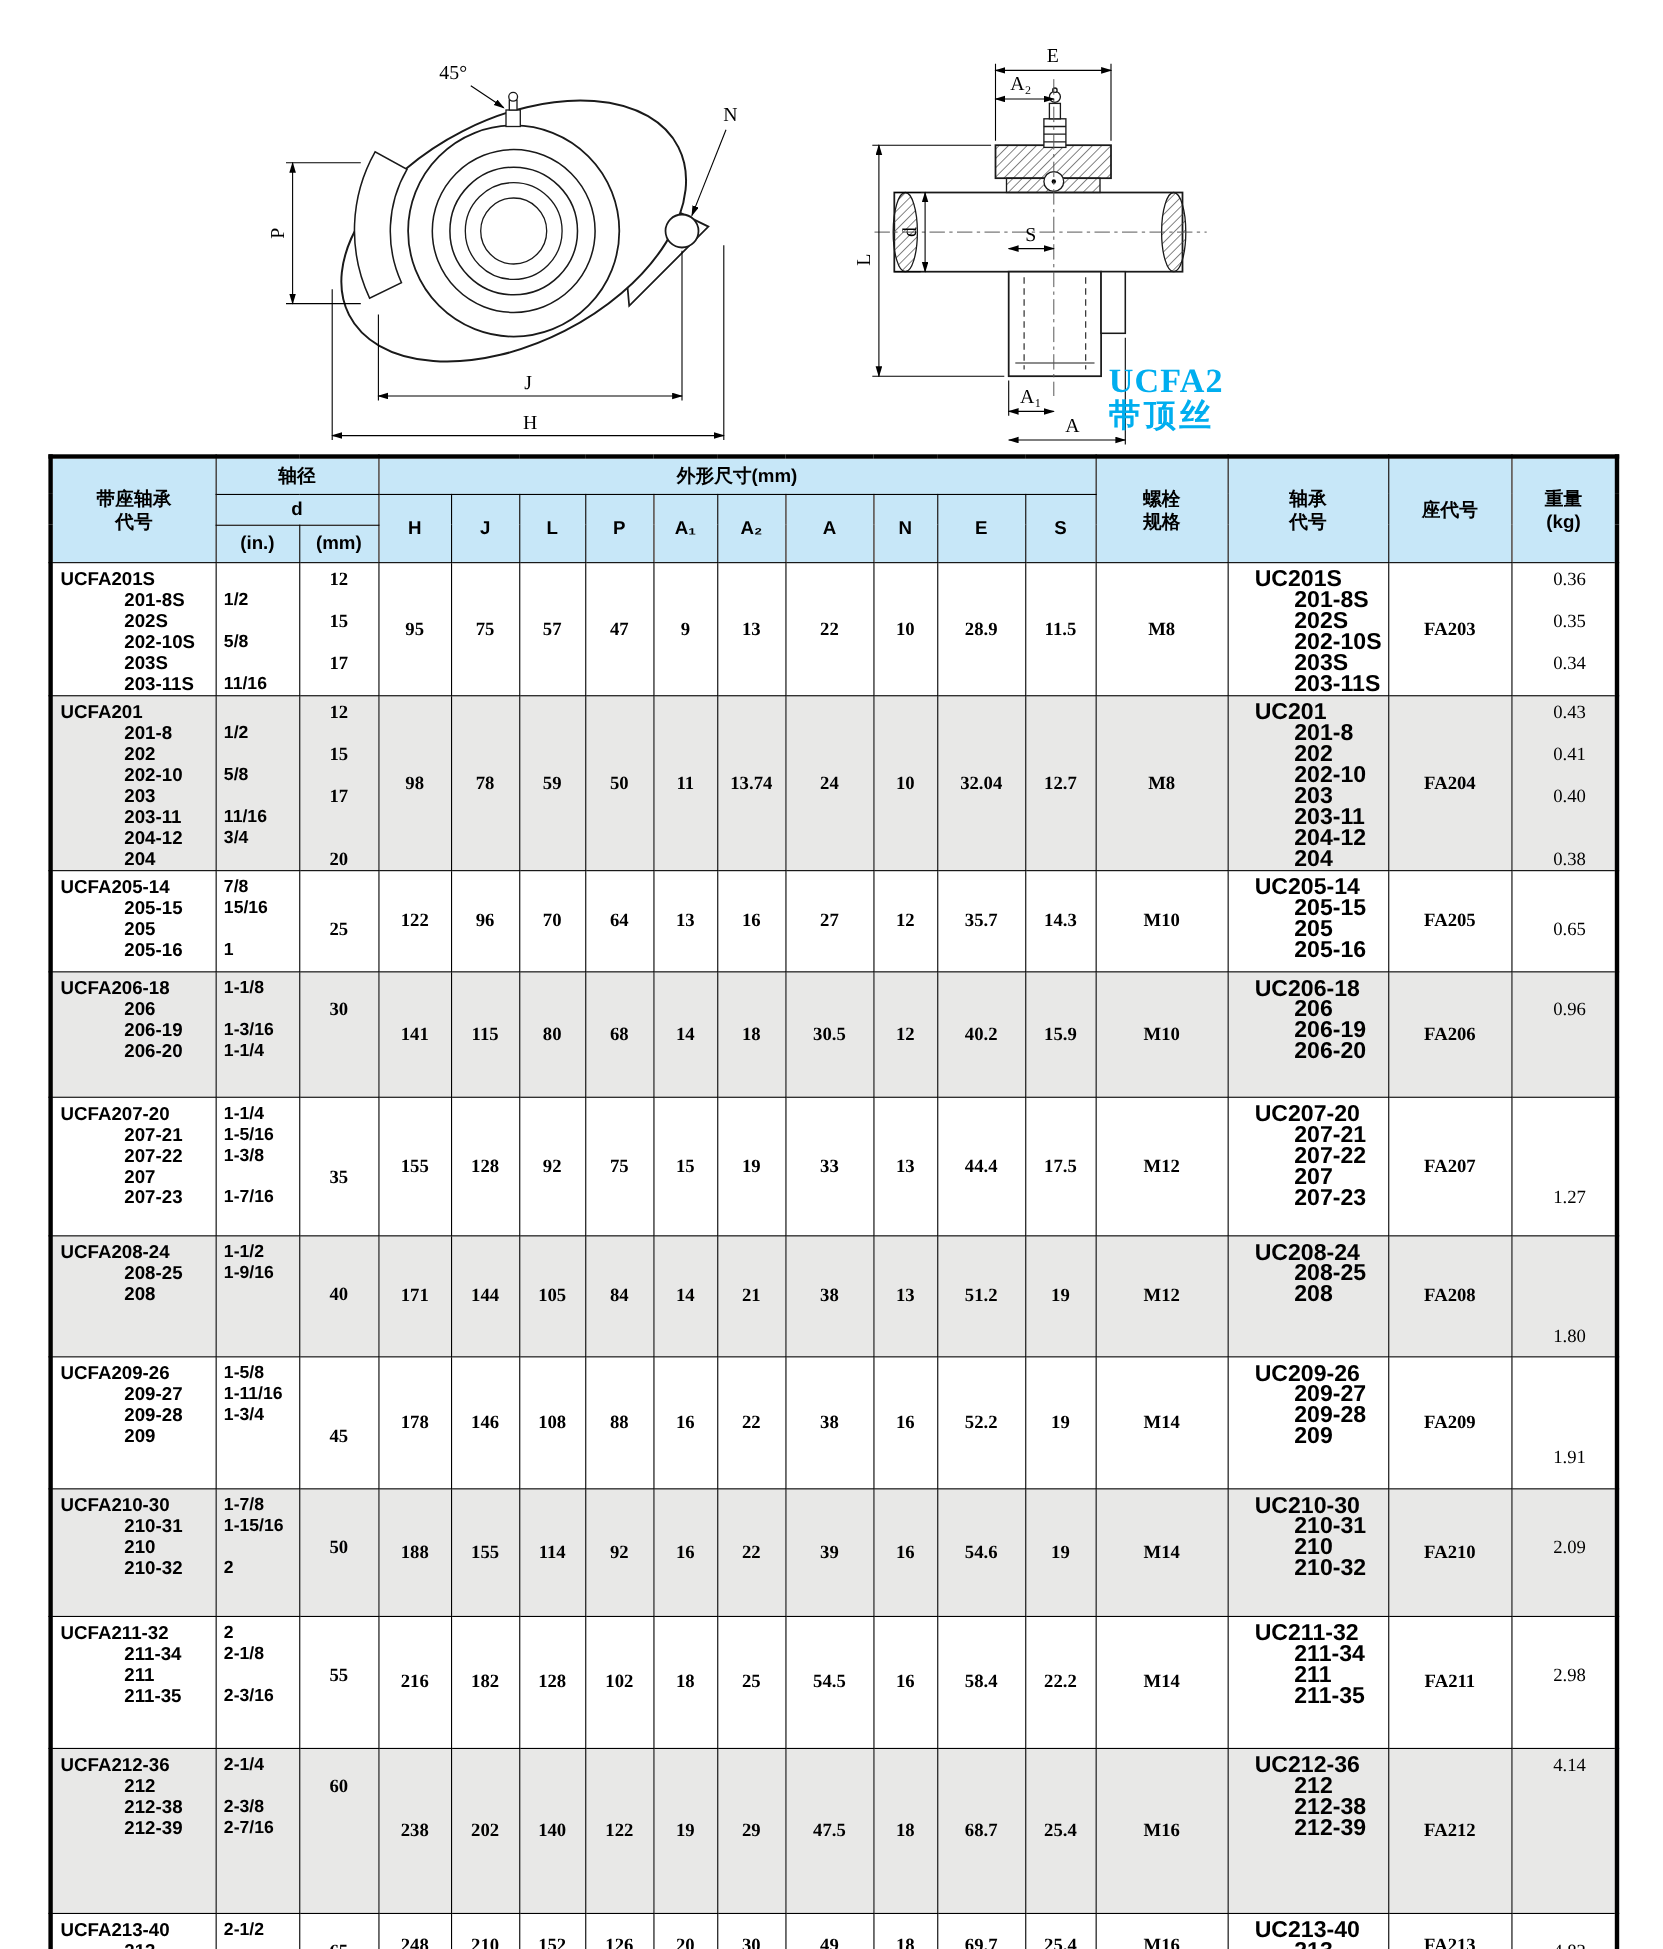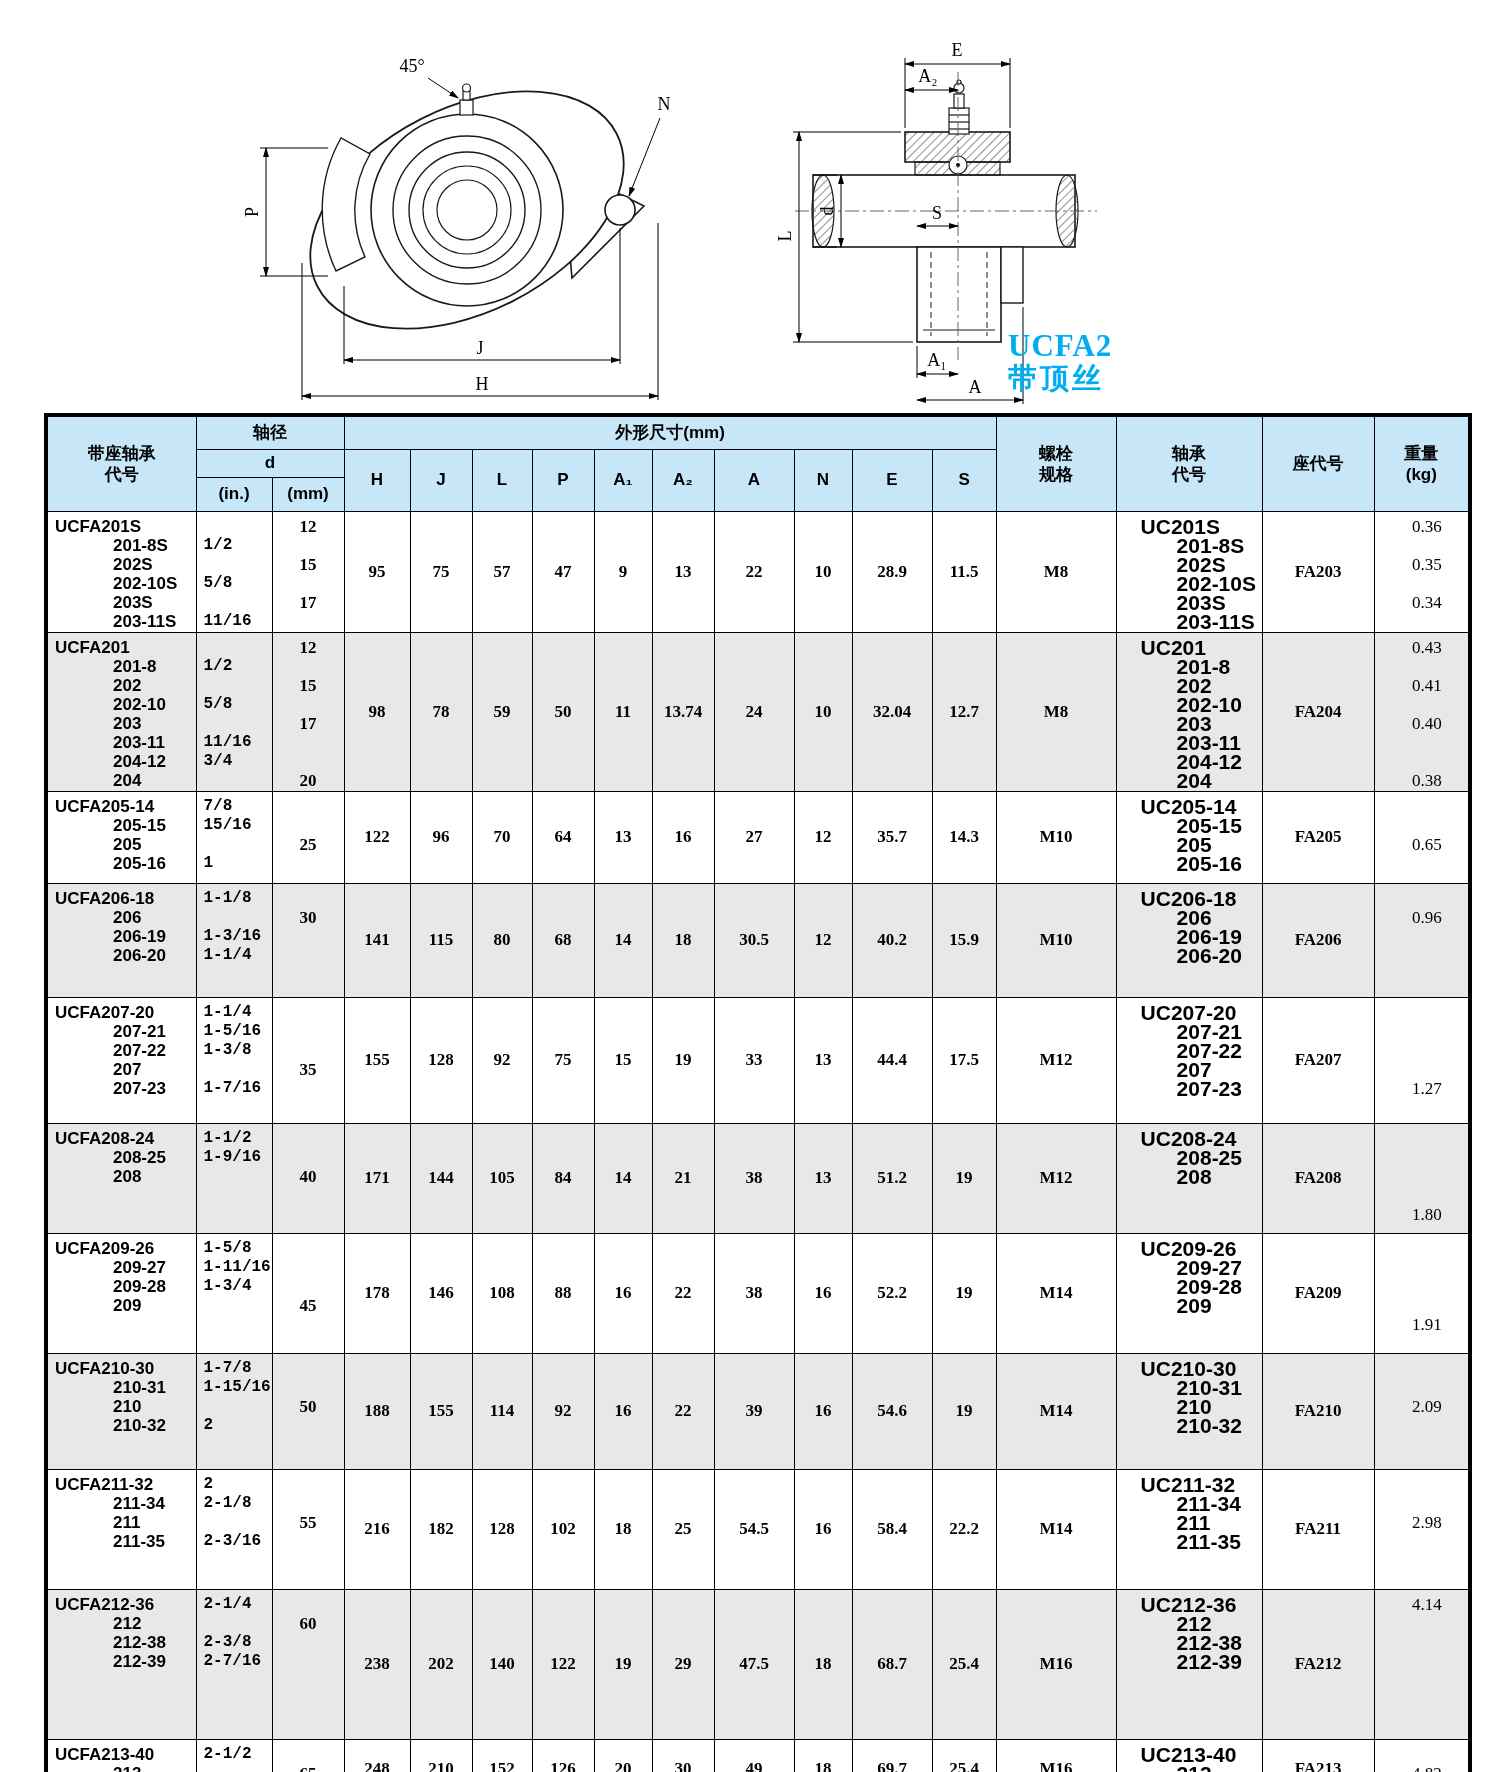--- a/index.html
+++ b/index.html
@@ -25,21 +25,21 @@
     border-collapse:collapse;table-layout:fixed;border:4px solid #000;}
   .spec th,.spec td{border:1.6px solid #000;overflow:hidden;}
   .spec thead th{background:var(--hdr);font-weight:bold;font-size:17px;text-align:center;vertical-align:middle;padding:2px 0;}
   .spec thead th.pre{white-space:pre-line;line-height:1.25;}
   .spec thead tr.r1{height:34px;} .spec thead tr.r2{height:28px;} .spec thead tr.r3{height:34px;}
   tr.shaded td{background:var(--alt);}
   td.lines{vertical-align:top;padding-top:5px;}
   .ln{height:19px;line-height:19px;white-space:nowrap;}
   .cell-codes{font-weight:bold;font-size:17px;padding-left:7px;text-align:left;}
   .cell-codes .sub{padding-left:58px;}
-  .cell-inch{font-family:Liberation Mono, monospace;font-weight:bold;font-size:16px;text-align:left;padding-left:7px;}
+  .cell-inch{font-family:Liberation Sans, sans-serif;font-weight:bold;font-size:16px;text-align:left;padding-left:7px;}
   .cell-mm{font-family:"Liberation Serif",serif;font-weight:bold;font-size:17px;text-align:center;}
   .cell-dim{font-family:"Liberation Serif",serif;font-weight:bold;font-size:17px;text-align:center;vertical-align:middle;}
   .cell-bearing{font-family:Liberation Sans, sans-serif;font-weight:bold;font-size:21px;text-align:left;padding-left:24px;}
   .cell-bearing .sub{padding-left:36px;}
   .cell-weight{font-family:"Liberation Serif",serif;font-size:17px;font-weight:normal;text-align:center;padding-left:12px;}
 </style>
 </head>
 <body>
 
 <div class="page">

